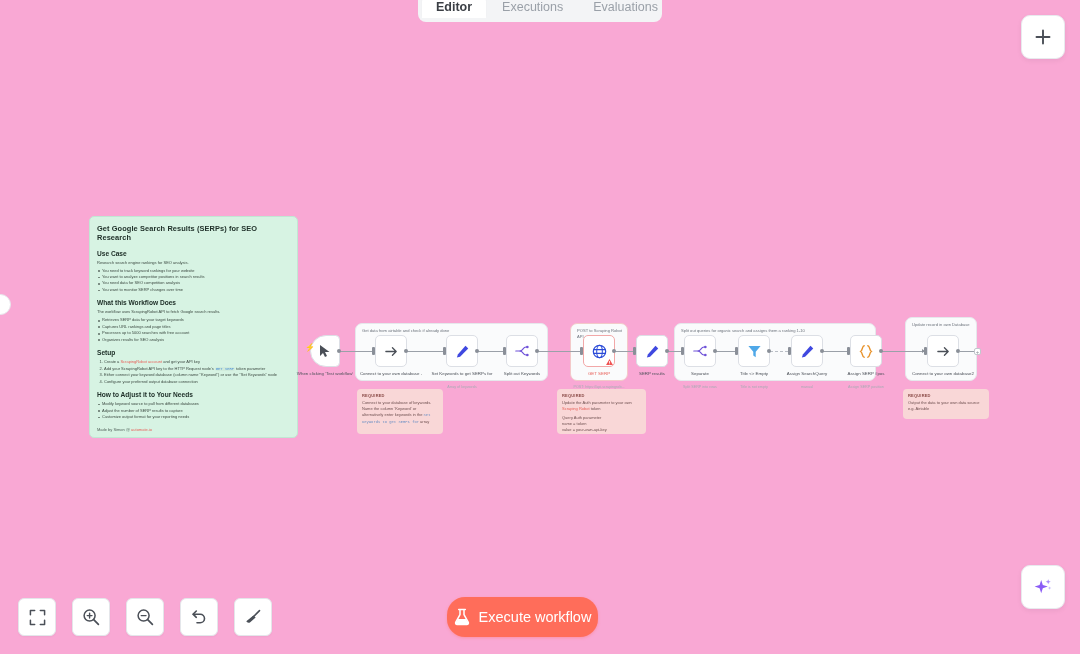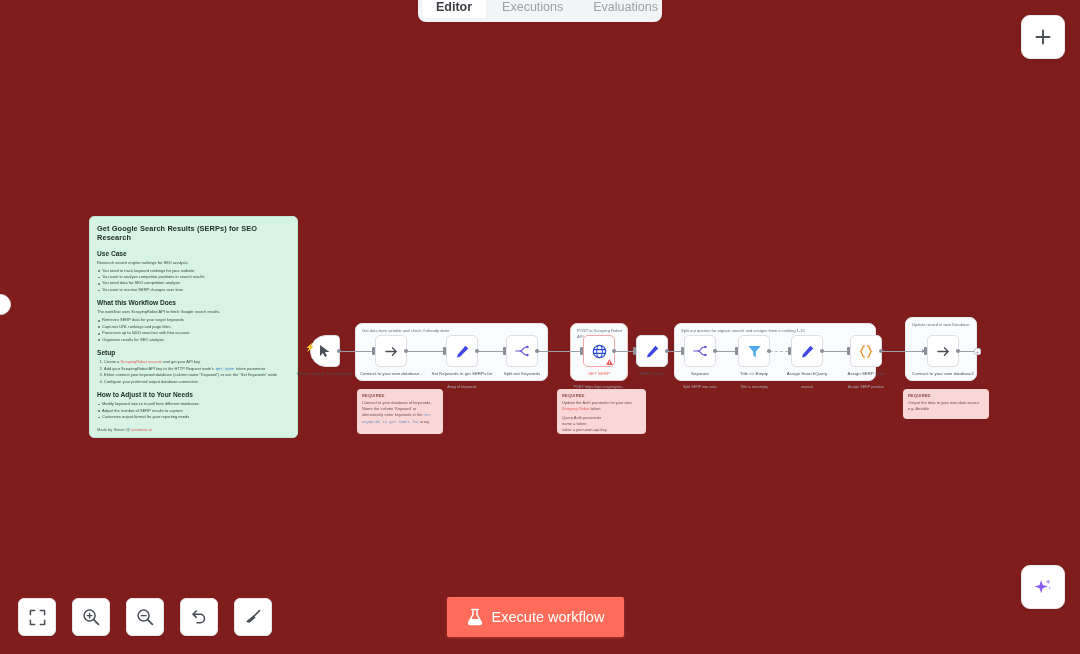--- a/index.html
+++ b/index.html
@@ -3,21 +3,21 @@
 <meta charset="utf-8">
 <style>
   * { box-sizing: border-box; margin: 0; padding: 0; }
   html, body {
     width: 1080px; height: 654px;
     overflow: hidden;
     background: #fbfcfe;
     font-family: "Liberation Sans", sans-serif;
     -webkit-font-smoothing: antialiased;
   }
-  #app { position: relative; width: 1080px; height: 654px; background: #7f1d1d; }
+  #app { position: relative; width: 1080px; height: 654px; background: #f9a8d4; }
 
   
   .tabbar {
     position: absolute; left: 418px; top: -22px;
     width: 244px; height: 44px;
     background: #f3f4f6;
     border-radius: 8px;
     display: flex; align-items: flex-end;
     padding: 4px;
     gap: 2px;
@@ -193,23 +193,23 @@
     border: 1px solid #e8eaee;
     border-radius: 9px;
     display:flex; align-items:center; justify-content:center;
     cursor: pointer; z-index: 30;
     box-shadow: 0 2px 5px rgba(16,24,40,.06);
   }
 
   .execbtn {
     position: absolute;
     left: 447px; top: 597px;
-    width: 177px; height: 40px;
+    width: 151px; height: 40px;
     background: #ff6d5a;
-    border: none; border-radius: 2px;
+    border: none; border-radius: 18px;
     display: flex; align-items: center; justify-content: center;
     gap: 9px;
     color: #ffffff;
     font-size: 14.5px;
     font-family: "Liberation Sans", sans-serif;
     cursor: pointer;
     z-index: 30;
     box-shadow: 0 1px 3px rgba(255,109,90,.35);
   }
 

